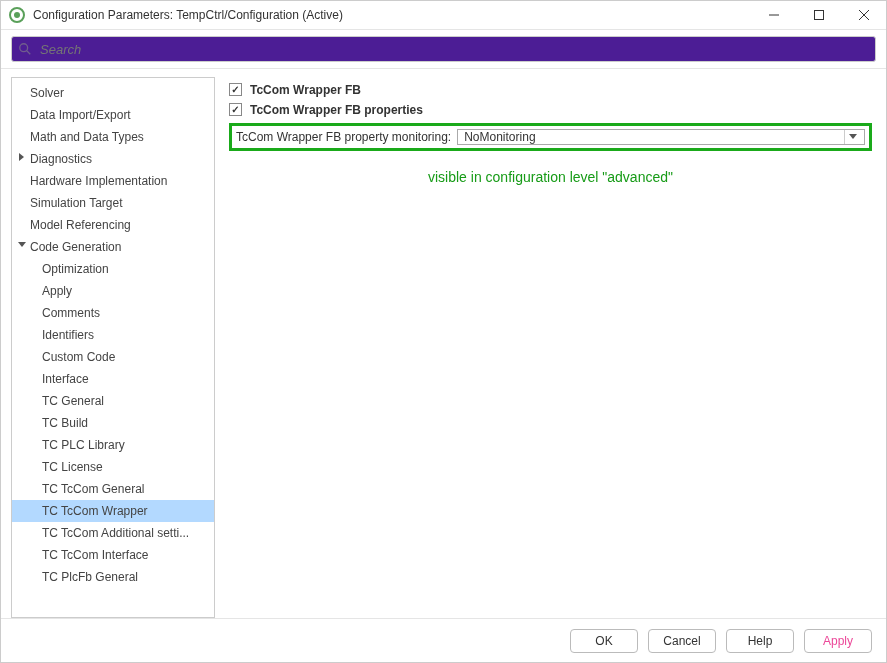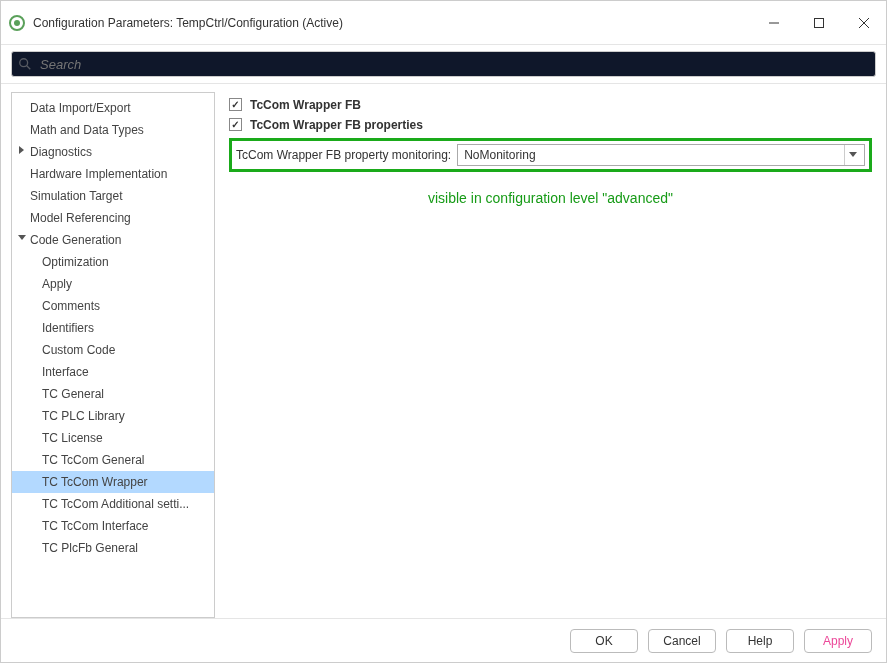--- a/index.html
+++ b/index.html
@@ -11,21 +11,21 @@
     background: #fff;
     width: 887px; height: 663px;
     overflow: hidden;
   }
   .window {
     width: 887px; height: 663px;
     display: flex; flex-direction: column;
     border: 1px solid #ccc;
   }
   .titlebar {
-    height: 44px;
+    height: 29px;
     display: flex; align-items: center;
     padding: 0 0 0 8px;
     border-bottom: 1px solid #e5e5e5;
     background: #fff;
   }
   .titlebar .app-icon {
     width: 16px; height: 16px;
     border-radius: 50%;
     border: 2px solid #5aa05a;
     position: relative;
@@ -57,21 +57,21 @@
   .search-row {
     padding: 6px 10px;
     border-bottom: 1px solid #e5e5e5;
   }
   .search-box {
     display: flex; align-items: center;
     border: 1px solid #ccc;
     border-radius: 3px;
     height: 26px;
     padding: 0 6px;
-    background: #0f172a;
+    background: #4c1d95;
   }
   .search-box .mag {
     width: 14px; height: 14px;
     margin-right: 6px;
     opacity: 0.6;
   }
   .search-box input {
     border: none; outline: none;
     flex: 1;
     font-size: 13px;
@@ -147,21 +147,21 @@
   .highlight-box {
     border: 3px solid #1aaa1a;
     padding: 3px 4px;
     display: flex; align-items: center;
     gap: 6px;
     margin-top: 2px;
   }
   .prop-label { font-size: 12px; color: #333; white-space: nowrap; }
   .prop-select {
     flex: 1;
-    height: 22px;
+    height: 16px;
     border: 1px solid #aaa;
     display: flex; align-items: center; justify-content: space-between;
     padding: 0 4px 0 6px;
     background: #fff;
     font-size: 12px;
   }
   .prop-select .arrow {
     width: 16px;
     display: flex; align-items: center; justify-content: center;
     border-left: 1px solid #ccc;
@@ -230,34 +230,36 @@
         <circle cx="6.5" cy="6.5" r="4.5" fill="none" stroke="#888" stroke-width="1.5"></circle>
         <line x1="10" y1="10" x2="14" y2="14" stroke="#888" stroke-width="1.5"></line>
       </svg>
       <input type="text" placeholder="Search" style="">
     </div>
   </div>
 
   <div class="body">
 
     <div class="sidebar">
+      <div class="tree-item">Solver</div>
       <div class="tree-item">Data Import/Export</div>
       <div class="tree-item">Math and Data Types</div>
       <div class="tree-item group collapsed">Diagnostics</div>
       <div class="tree-item">Hardware Implementation</div>
       <div class="tree-item">Simulation Target</div>
       <div class="tree-item">Model Referencing</div>
       <div class="tree-item group">Code Generation</div>
       <div class="tree-item child">Optimization</div>
       <div class="tree-item child">Apply</div>
       <div class="tree-item child">Comments</div>
       <div class="tree-item child">Identifiers</div>
       <div class="tree-item child">Custom Code</div>
       <div class="tree-item child">Interface</div>
       <div class="tree-item child">TC General</div>
+      <div class="tree-item child">TC Build</div>
       <div class="tree-item child">TC PLC Library</div>
       <div class="tree-item child">TC License</div>
       <div class="tree-item child">TC TcCom General</div>
       <div class="tree-item child selected">TC TcCom Wrapper</div>
       <div class="tree-item child">TC TcCom Additional setti...</div>
       <div class="tree-item child">TC TcCom Interface</div>
       <div class="tree-item child">TC PlcFb General</div>
 
     </div>
 

